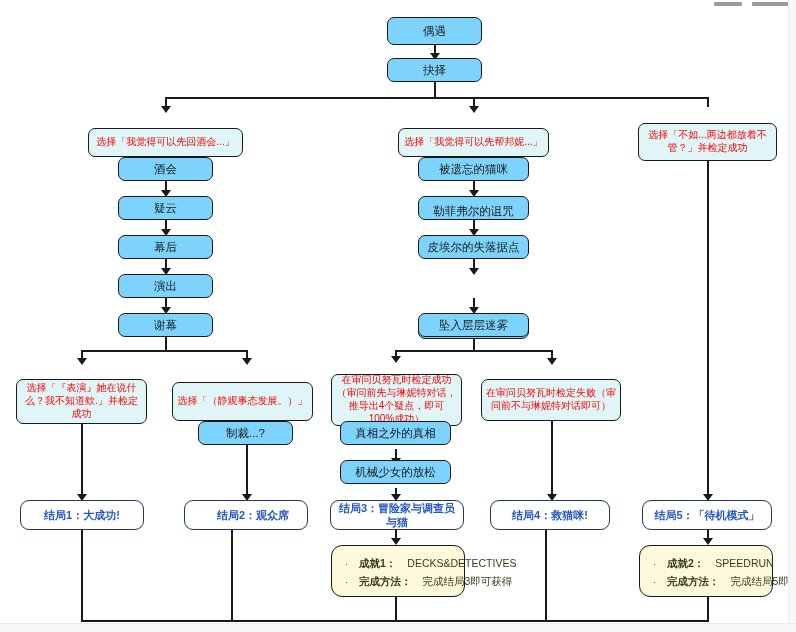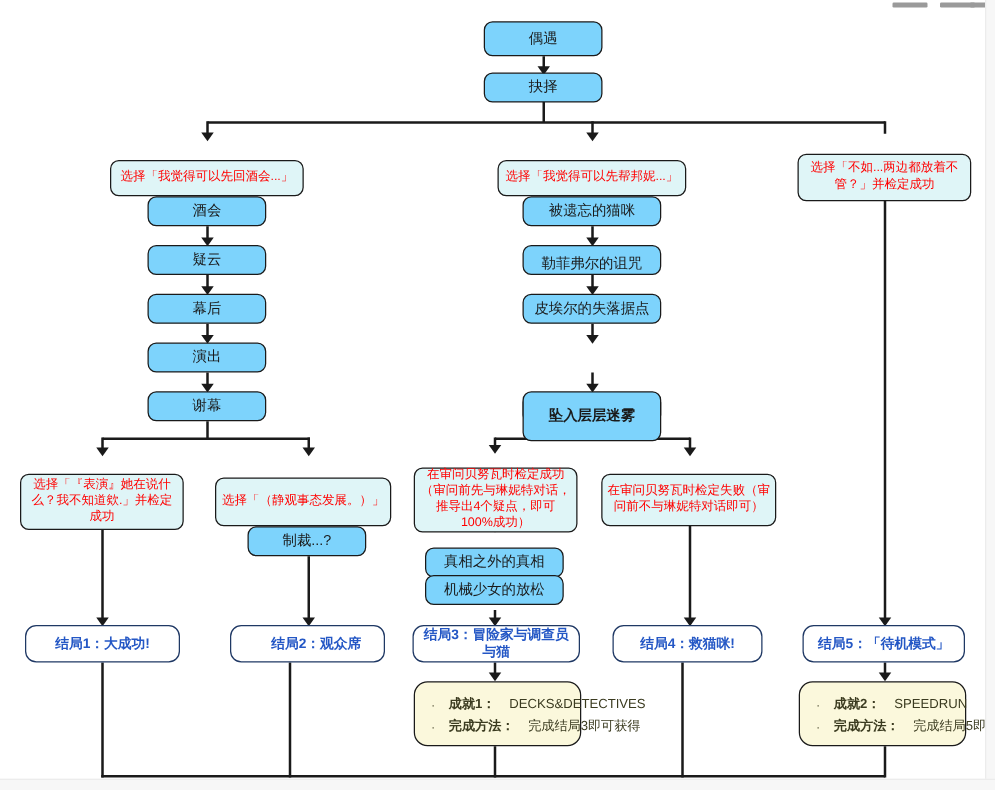--- a/index.html
+++ b/index.html
@@ -192,21 +192,21 @@
   </div>
   <div class="node n-plain" style="left:418px;top:196px;width:111px;height:24px;align-items:flex-end;">
     <span>勒菲弗尔的诅咒</span>
   </div>
   <div class="node n-plain" style="left:418px;top:235px;width:111px;height:24px;">
     <span>皮埃尔的失落据点</span>
   </div>
   <div class="node n-plain" style="left:418px;top:274px;width:111px;height:24px;margin-top:41px;">
     <span>幽港秘辛</span>
   </div>
-  <div class="node n-plain" style="left:418px;top:313px;width:111px;height:40px;font-weight:bold;">
+  <div class="node n-plain" style="left:418px;top:313px;width:111px;height:24px;">
     <span>坠入层层迷雾</span>
   </div>
 
   <div class="node n-choice" style="left:16px;top:363px;width:131px;height:45px;">
     <span>选择「『表演』她在说什么？我不知道欸.」并检定成功</span>
   </div>
 
   <div class="node n-choice" style="left:172px;top:366px;width:141px;height:39px;">
     <span>选择「（静观事态发展。）」</span>
   </div>
@@ -216,21 +216,21 @@
   </div>
 
   <div class="node n-choice" style="left:481px;top:363px;width:140px;height:42px;">
     <span>在审问贝努瓦时检定失败（审问前不与琳妮特对话即可）</span>
   </div>
 
   <div class="node n-plain" style="left:198px;top:421px;width:95px;height:24px;">
     <span>制裁...?</span>
   </div>
 
-  <div class="node n-plain" style="left:340px;top:438px;width:111px;height:24px;">
+  <div class="node n-plain" style="left:340px;top:421px;width:111px;height:24px;">
     <span>真相之外的真相</span>
   </div>
   <div class="node n-plain" style="left:340px;top:460px;width:111px;height:24px;">
     <span>机械少女的放松</span>
   </div>
 
   <div class="node n-end" style="left:20px;top:500px;width:124px;height:30px;">
     <span>结局1：大成功!</span>
   </div>
   <div class="node n-end" style="left:184px;top:500px;width:124px;height:30px;padding-left:14px;">

